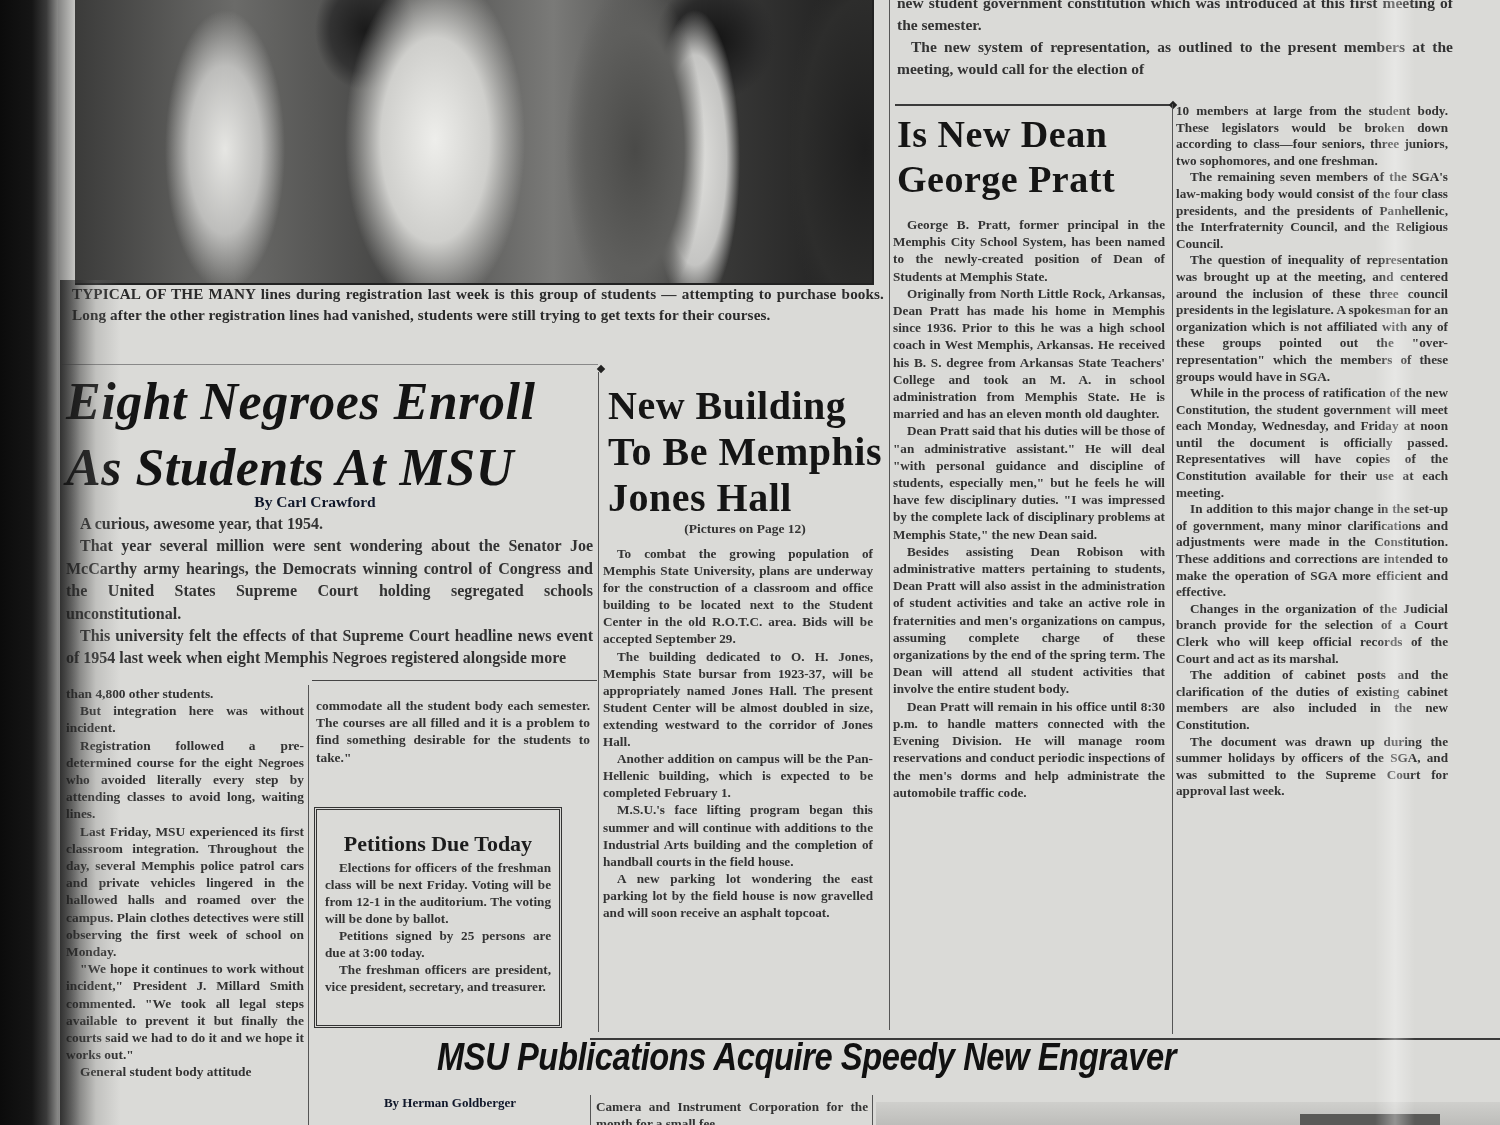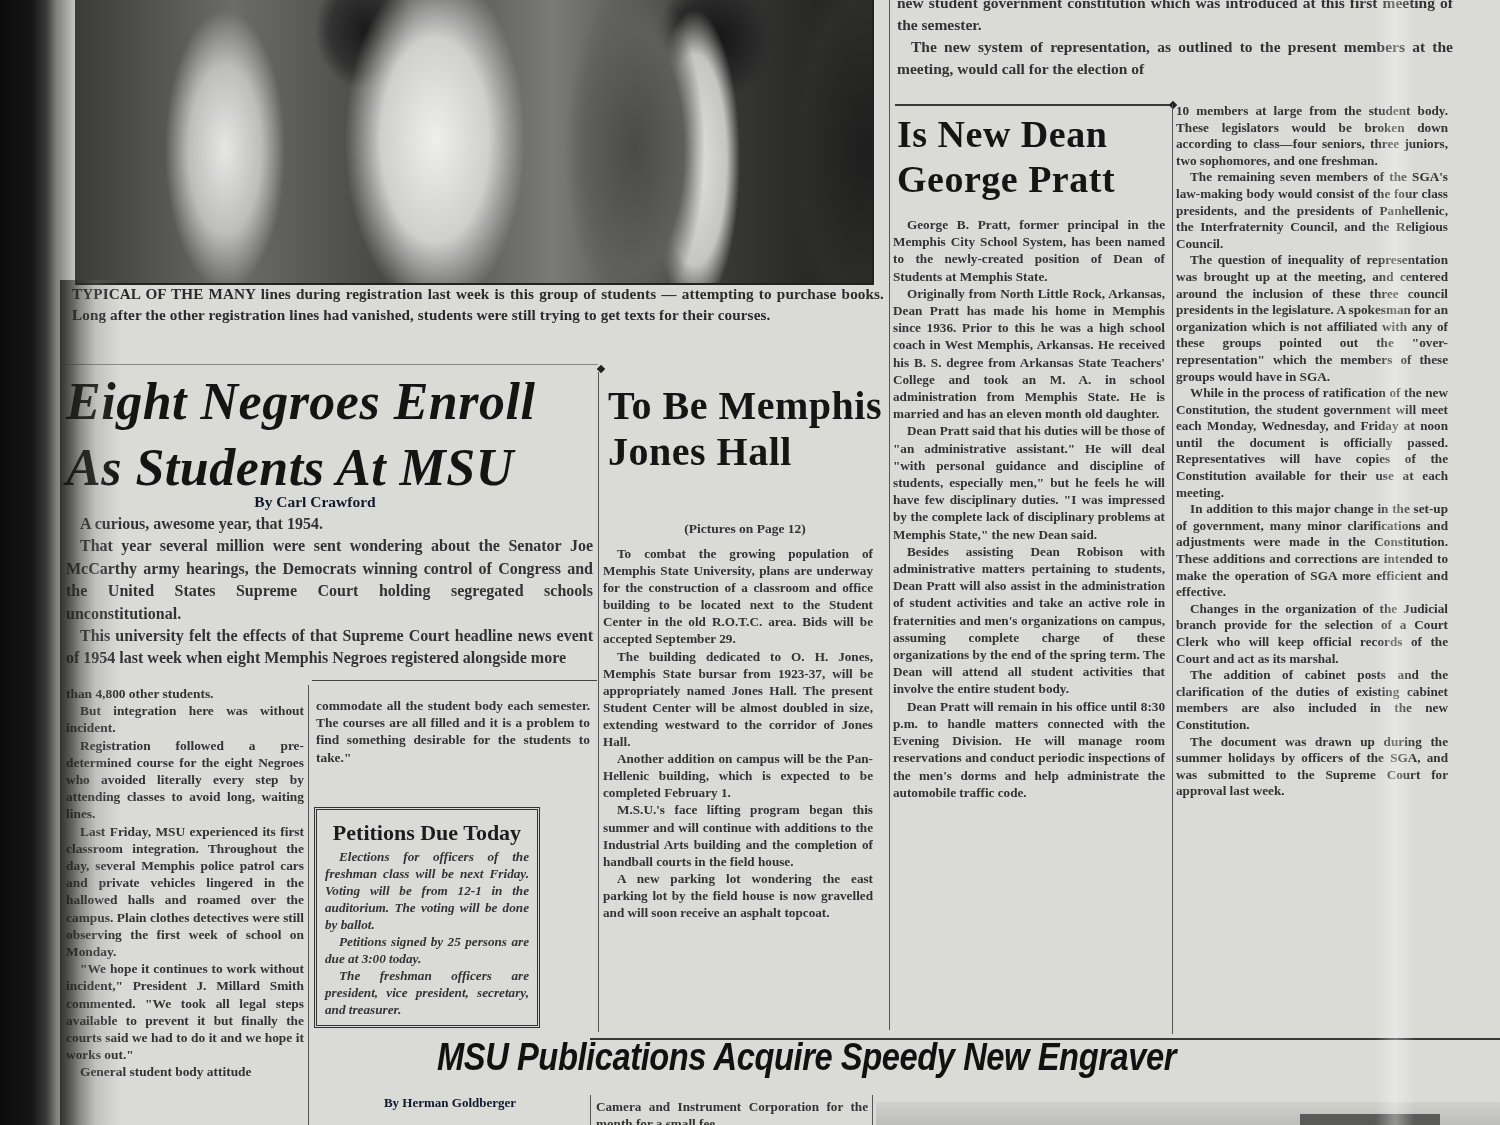--- a/index.html
+++ b/index.html
@@ -21,23 +21,23 @@
   .caption{position:absolute;left:72px;top:284px;width:812px;font-size:15.2px;line-height:20.5px;text-align:justify;font-weight:bold;color:#2b2b2b;letter-spacing:.1px;}
   .caption .lead{text-transform:uppercase;font-weight:bold;}
   .rule-h{position:absolute;height:2px;background:#3a3a3a;}
   .rule-v{position:absolute;width:1px;background:#555;}
   .dot{position:absolute;width:6px;height:6px;background:#222;transform:rotate(45deg);}
   .col{position:absolute;font-size:13.4px;line-height:17.4px;text-align:justify;color:#333;font-weight:bold;}
   .col p{margin:0;text-indent:14px;}
   .hed-italic{position:absolute;font-family:"Liberation Serif",serif;font-style:italic;font-weight:bold;color:#141414;letter-spacing:.5px;}
   .hed-roman{position:absolute;font-family:"Liberation Serif",serif;font-weight:bold;color:#151515;letter-spacing:.5px;}
   .byline{position:absolute;font-size:15.5px;font-weight:bold;color:#0f172a;text-align:center;}
-  .box{position:absolute;left:314px;top:807px;width:226px;height:221px;border:3px double #333;padding:10px 8px;box-sizing:border-box;}
+  .box{position:absolute;left:314px;top:807px;width:248px;height:221px;border:3px double #333;padding:21px 8px;box-sizing:border-box;}
   .box h3{margin:0 0 2px 0;font-size:22px;text-align:center;font-weight:bold;color:#1c1c1c;}
-  .box p{margin:0;text-indent:14px;font-size:13.2px;line-height:17px;text-align:justify;font-weight:bold;color:#333;font-style:italic;}
+  .box p{margin:0;text-indent:14px;font-size:13.2px;line-height:17px;text-align:justify;font-weight:bold;color:#333;}
   .subhead{position:absolute;font-size:13.5px;font-weight:bold;color:#333;text-align:center;}
   .engraver{position:absolute;left:300px;top:1036px;width:1100px;text-align:center;font-family:"Liberation Sans",sans-serif;font-style:italic;font-weight:bold;font-size:38px;color:#111;transform:scaleX(.86);transform-origin:left top;letter-spacing:-.5px;}
   .bottom-photo{position:absolute;left:876px;top:1102px;width:624px;height:23px;background:linear-gradient(180deg,#cfcfcc,#bdbdba);}
   .bottom-photo .dark{position:absolute;right:60px;top:12px;width:140px;height:11px;background:#5a5a58;}
   .shade-left{position:absolute;left:60px;top:280px;width:60px;height:845px;background:linear-gradient(90deg,rgba(20,20,20,.75),rgba(120,120,118,.25) 60%,rgba(0,0,0,0));pointer-events:none;}
   .bright-strip{position:absolute;left:1375px;top:0;width:40px;height:1125px;background:linear-gradient(90deg,rgba(255,255,255,0),rgba(255,255,255,.35),rgba(255,255,255,0));pointer-events:none;}
 </style>
 </head>
 <body>
 
@@ -114,20 +114,21 @@
 
 <div class="box">
   <h3>Petitions Due Today</h3>
   <p>Elections for officers of the freshman class will be next Friday. Voting will be from 12-1 in the auditorium. The voting will be done by ballot.</p>
   <p>Petitions signed by 25 persons are due at 3:00 today.</p>
   <p>The freshman officers are president, vice president, secretary, and treasurer.</p>
 </div>
 
 <div class="rule-v" style="left:598px;top:372px;height:660px;"></div>
 <div class="hed-roman" style="left:608px;top:383px;font-size:40px;line-height:46px;">
+  <div>New Building</div>
   <div>To Be Memphis</div>
   <div>Jones Hall</div>
 </div>
 <div class="subhead" style="left:640px;top:521px;width:210px;">(Pictures on Page 12)</div>
 <div class="col" style="left:603px;top:545px;width:270px;font-size:13.2px;line-height:17.1px;">
   <p>To combat the growing population of Memphis State University, plans are underway for the construction of a classroom and office building to be located next to the Student Center in the old R.O.T.C. area. Bids will be accepted September 29.</p>
   <p>The building dedicated to O. H. Jones, Memphis State bursar from 1923-37, will be appropriately named Jones Hall. The present Student Center will be almost doubled in size, extending westward to the corridor of Jones Hall.</p>
   <p>Another addition on campus will be the Pan-Hellenic building, which is expected to be completed February 1.</p>
   <p>M.S.U.'s face lifting program began this summer and will continue with additions to the Industrial Arts building and the completion of handball courts in the field house.</p>
   <p>A new parking lot wondering the east parking lot by the field house is now gravelled and will soon receive an asphalt topcoat.</p>

